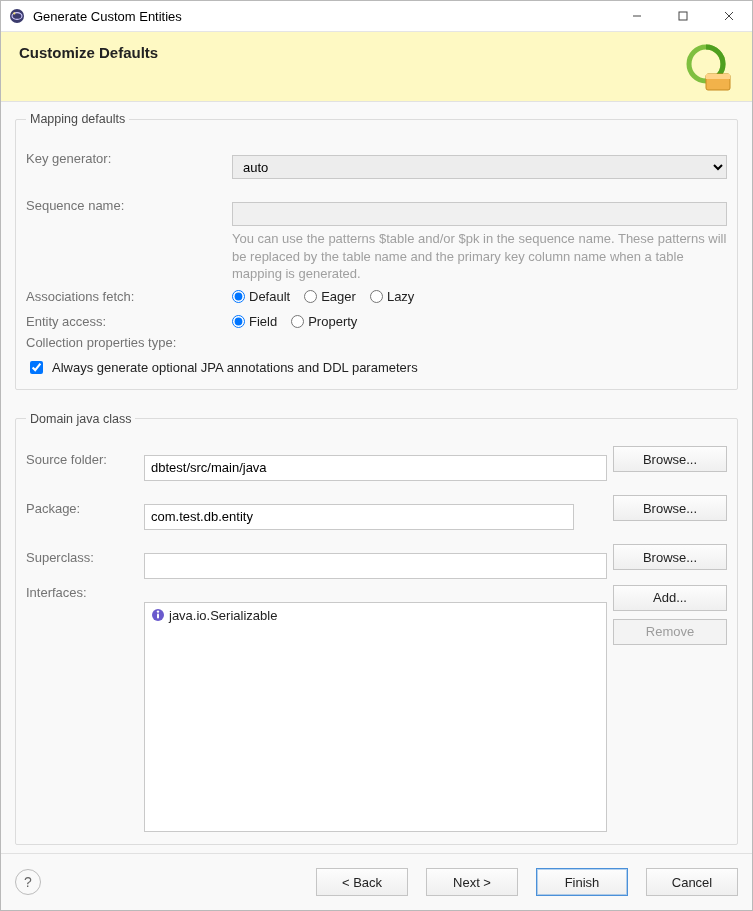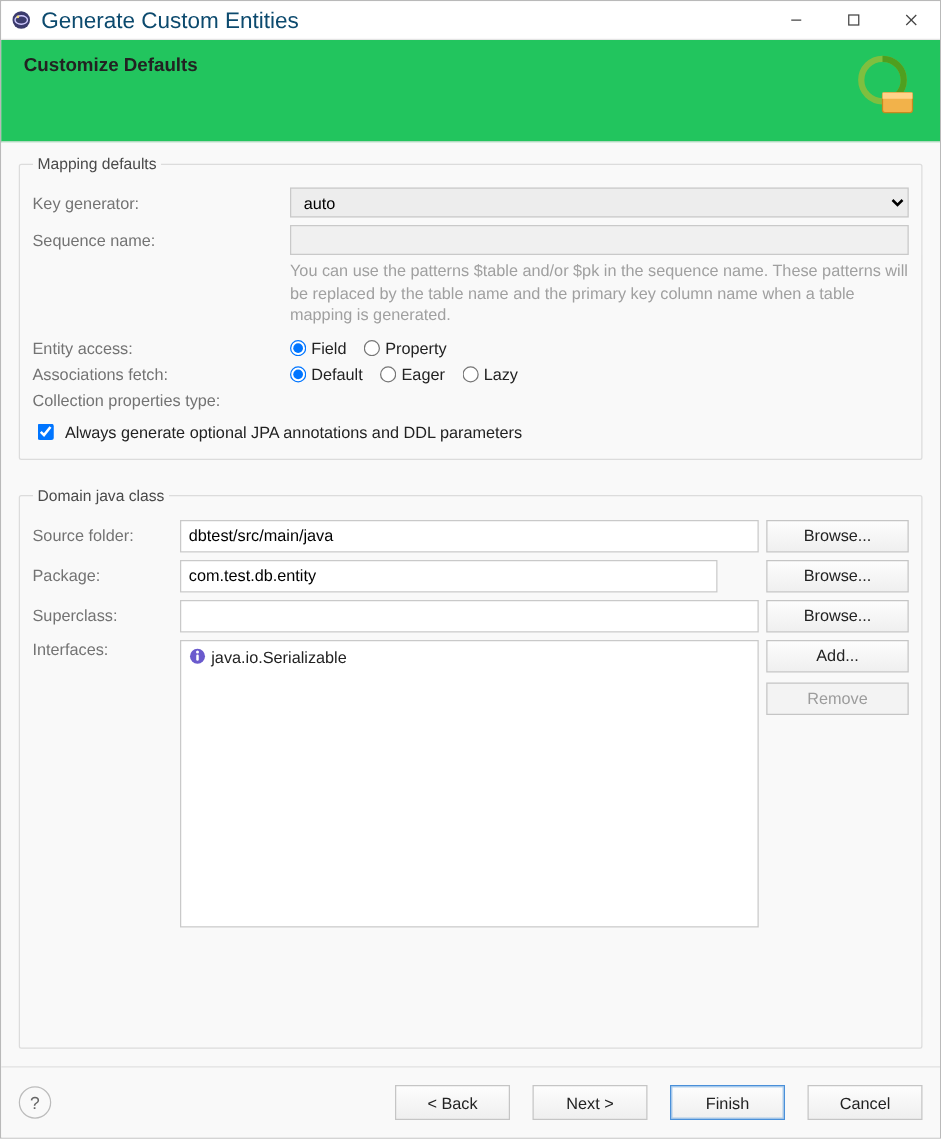--- a/index.html
+++ b/index.html
@@ -1,32 +1,32 @@
 <!DOCTYPE html>
 <html><head>
 <meta charset="utf-8">
 <style>
 html,body{margin:0;padding:0;font-family:"Segoe UI",Tahoma,sans-serif;font-size:13px;color:#222;background:#f0f0f0;}
 .window{width:753px;height:911px;box-sizing:border-box;border:1px solid #b9b9b9;background:#ffffff;display:flex;flex-direction:column;}
 .titlebar{height:30px;background:#ffffff;display:flex;align-items:center;padding:0 0 0 8px;border-bottom:1px solid #e5e5e5;}
 .titlebar .t-icon{width:16px;height:16px;margin-right:8px;display:flex;align-items:center;justify-content:center;}
-.titlebar .t-title{color:#0c4a6e;font-size:18px;flex:1;}
+.titlebar .t-title{color:#000000;font-size:13px;flex:1;}
 .titlebar .wbtn{width:46px;height:30px;display:flex;align-items:center;justify-content:center;color:#555;}
-.header{background:#22c55e;padding:12px 18px 16px 18px;display:flex;align-items:flex-start;border-bottom:1px solid #e1e1e1;}
+.header{background:#fef9c3;padding:12px 18px 4px 18px;display:flex;align-items:flex-start;border-bottom:1px solid #e1e1e1;}
 .header .h-text .h-title{font-weight:600;font-size:15px;margin-bottom:6px;}
 .header .h-text .h-desc{font-size:13px;color:#444;line-height:1.35;max-width:640px;}
 .header .h-icon{margin-left:auto;}
 .body{flex:1;background:#f9f9f9;padding:10px 14px 14px 14px;display:flex;flex-direction:column;gap:22px;overflow:hidden;}
 fieldset.group{border:1px solid #dcdcdc;border-radius:2px;padding:6px 10px 12px 10px;margin:0;}
 fieldset.group>legend{color:#4a4a4a;font-size:12.5px;padding:0 4px;}
 .row{display:flex;align-items:center;margin-top:6px;gap:6px;}
 .row-top{align-items:flex-start;}
 .label{width:200px;color:#737373;}
 .label-mid{width:112px;}
-select.input,input.input,.list-box{border:1px solid #c9c9c9;background:#ffffff;font-family:inherit;font-size:13px;padding:3px 6px;box-sizing:border-box;}
+select.input,input.input,.list-box{border:1px solid #c9c9c9;background:#ffffff;font-family:inherit;font-size:13px;padding:3px 6px;box-sizing:border-box;margin-top:17px;}
 select.input:disabled,input.input:disabled{background:#f0f0f0;color:#999;}
 select.keygen{flex:1;height:24px;background:#ededed;}
 input.seq{flex:1;height:24px;background:#f0f0f0;color:#999;}
 .help{color:#a0a0a0;line-height:1.35;margin-left:206px;margin-top:4px;font-size:13px;}
 .radio-set{display:flex;align-items:center;gap:14px;}
 .radio-opt{display:flex;align-items:center;gap:4px;}
 .radio-opt input{margin:0;}
 .chk-row{display:flex;align-items:center;gap:6px;margin-top:8px;}
 .button{height:26px;min-width:100px;border:1px solid #c5c5c5;background:linear-gradient(#fdfdfd,#efefef);font-family:inherit;font-size:13px;color:#222;padding:0 2px;}
 .button:disabled{color:#9c9c9c;background:#f3f3f3;}
@@ -98,48 +98,48 @@
           <option>auto</option>
         </select>
       </div>
 
       <div class="row">
         <div class="label">Sequence name:</div>
         <input class="input seq" type="text" disabled="" value="" style="">
       </div>
       <div class="help">You can use the patterns $table and/or $pk in the sequence name. These patterns will be replaced by the table name and the primary key column name when a table mapping is generated.</div>
 
+      <div class="row">
+        <div class="label">Associations fetch:</div>
+        <div class="radio-set">
+          <label class="radio-opt">
+              <input type="radio" name="af" checked="" style="">
+              <span>Default</span>
+            </label>
+          <label class="radio-opt">
+              <input type="radio" name="af" style="">
+              <span>Eager</span>
+            </label>
+          <label class="radio-opt">
+              <input type="radio" name="af" style="">
+              <span>Lazy</span>
+            </label>
+        </div>
+      </div>
+
       <div class="row" style="margin-top:10px;">
         <div class="label">Entity access:</div>
         <div class="radio-set">
           <label class="radio-opt">
               <input type="radio" name="ea" checked="" style="">
               <span>Field</span>
             </label>
           <label class="radio-opt">
               <input type="radio" name="ea" style="">
               <span>Property</span>
-            </label>
-        </div>
-      </div>
-
-      <div class="row">
-        <div class="label">Associations fetch:</div>
-        <div class="radio-set">
-          <label class="radio-opt">
-              <input type="radio" name="af" checked="" style="">
-              <span>Default</span>
-            </label>
-          <label class="radio-opt">
-              <input type="radio" name="af" style="">
-              <span>Eager</span>
-            </label>
-          <label class="radio-opt">
-              <input type="radio" name="af" style="">
-              <span>Lazy</span>
             </label>
         </div>
       </div>
 
       <div class="row">
         <div class="label" style="width:auto;margin-right:8px;">Collection properties type:</div>
       </div>
 
       <div class="chk-row">
         <input type="checkbox" checked="" style="">

